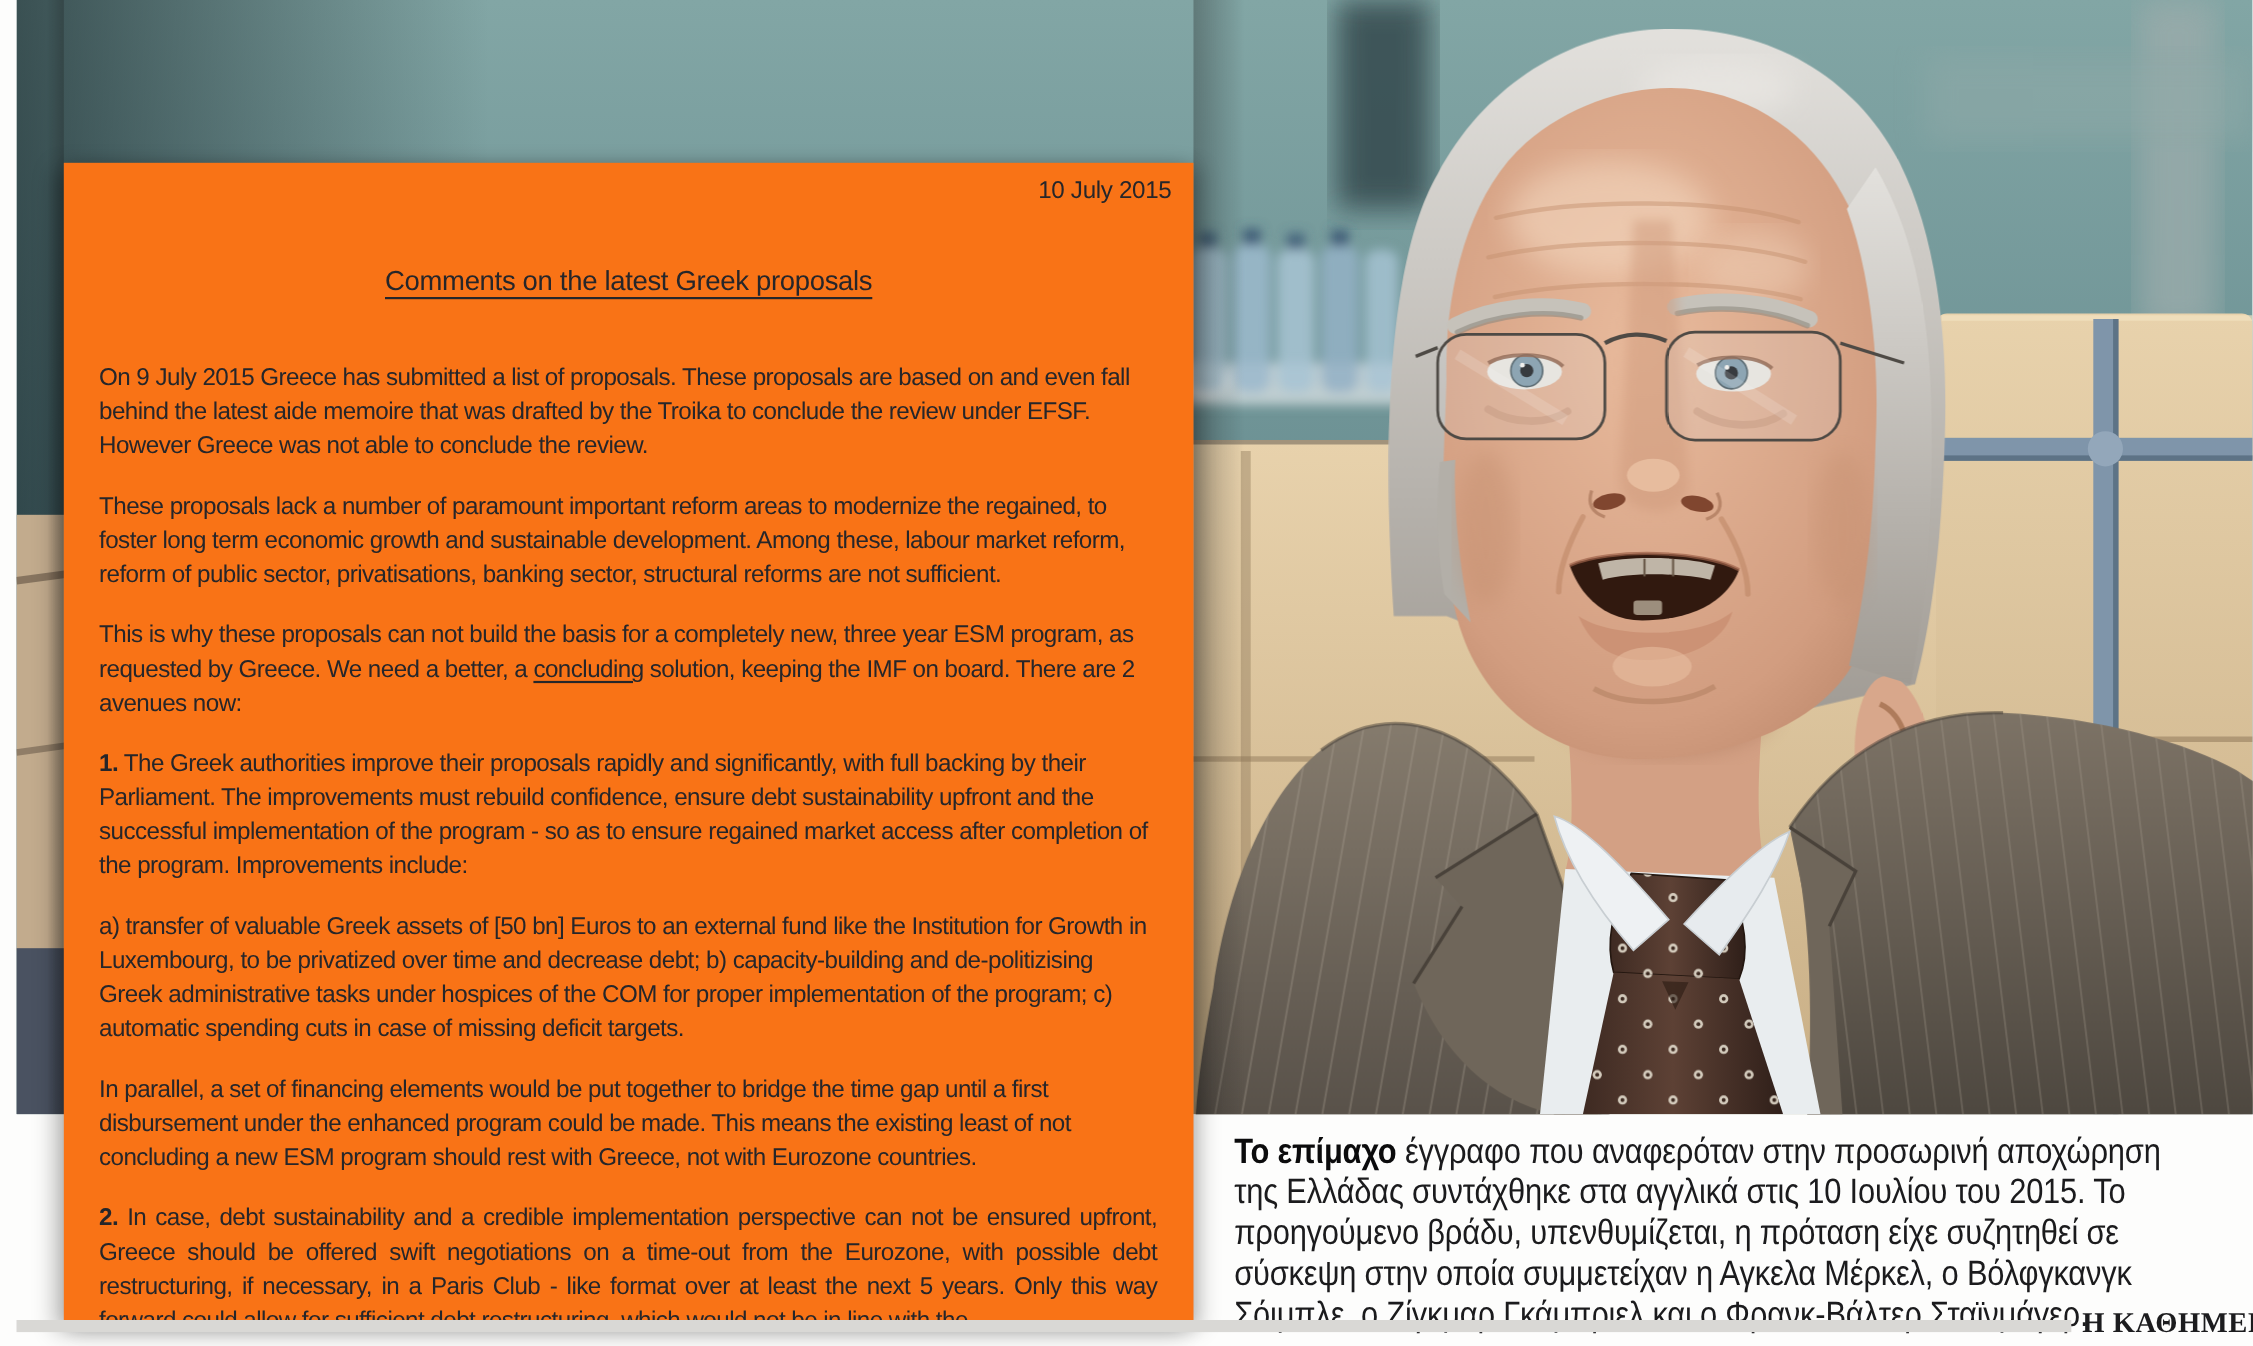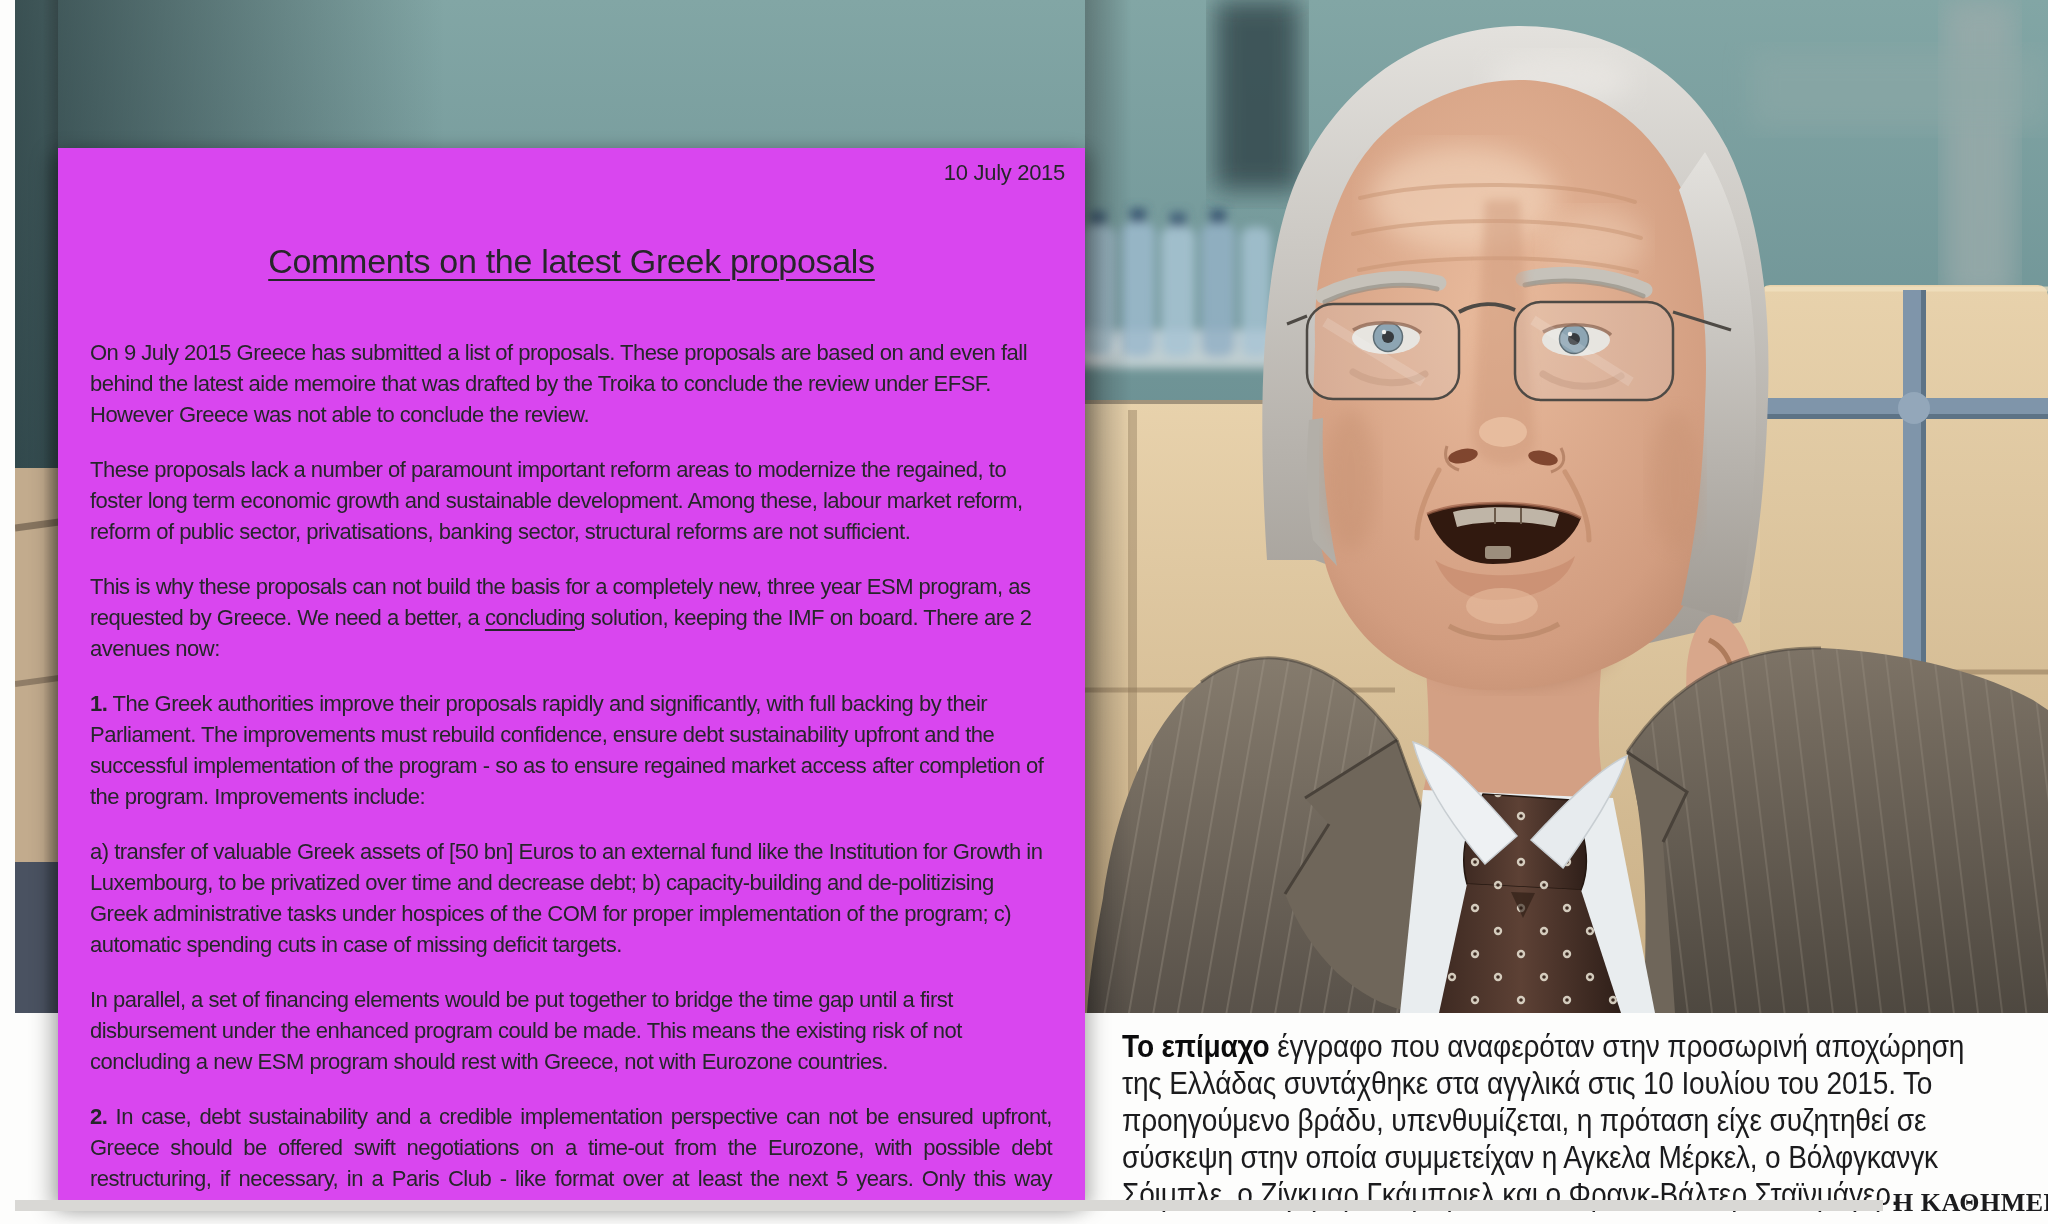--- a/index.html
+++ b/index.html
@@ -2,25 +2,25 @@
 <html><head>
 <meta charset="utf-8">
 <style>
   html,body{margin:0;padding:0;background:#ffffff;}
   .page{position:relative;width:2048px;height:1224px;background:#fdfdfc;overflow:hidden;
         font-family:"Liberation Sans", sans-serif;}
   
   .photo-wrap{position:absolute;left:15px;top:0;width:2033px;height:1013px;z-index:1;}
   
   .doc{position:absolute;left:58px;top:148px;width:1027px;height:1056px;z-index:2;
-       background:#d946ef;overflow:hidden;
+       background:#f97316;overflow:hidden;
        box-shadow:-7px 6px 20px rgba(0,0,0,.30), 8px 4px 18px rgba(0,0,0,.20);
        color:#26262a;}
   .doc-date{text-align:right;margin:12px 20px 0 0;font-size:22px;letter-spacing:-0.3px;}
-  .doc-title{margin-top:56px;text-align:center;font-size:34px;letter-spacing:-0.3px;
+  .doc-title{margin-top:56px;text-align:center;font-size:25px;letter-spacing:-0.3px;
              text-decoration:underline;text-underline-offset:6px;
              text-decoration-thickness:2px;}
   .doc-body{margin:56px 33px 0 32px;font-size:22px;line-height:31px;letter-spacing:-0.5px;}
   .doc-para{margin:0 0 24px 0;}
   .doc-para.justify{text-align:justify;}
   .doc-para b{font-weight:bold;}
   .doc-para u{text-underline-offset:4px;}
   
   .caption{position:absolute;left:1122px;top:1028px;width:1010px;z-index:2;
            transform:scaleX(.877);transform-origin:left top;
@@ -291,21 +291,21 @@
 
   <div class="doc">
     <div class="doc-date">10 July 2015</div>
     <div class="doc-title">Comments on the latest Greek proposals</div>
     <div class="doc-body">
         <div class="doc-para">On 9 July 2015 Greece has submitted a list of proposals. These proposals are based on and even fall behind the latest aide memoire that was drafted by the Troika to conclude the review under EFSF. However Greece was not able to conclude the review.</div>
         <div class="doc-para">These proposals lack a number of paramount important reform areas to modernize the regained, to foster long term economic growth and sustainable development. Among these, labour market reform, reform of public sector, privatisations, banking sector, structural reforms are not sufficient.</div>
         <div class="doc-para">This is why these proposals can not build the basis for a completely new, three year ESM program, as requested by Greece. We need a better, a <u>concluding</u> solution, keeping the IMF on board. There are 2 avenues now:</div>
         <div class="doc-para"><b>1.</b> The Greek authorities improve their proposals rapidly and significantly, with full backing by their Parliament. The improvements must rebuild confidence, ensure debt sustainability upfront and the successful implementation of the program - so as to ensure regained market access after completion of the program. Improvements include:</div>
         <div class="doc-para">a) transfer of valuable Greek assets of [50 bn] Euros to an external fund like the Institution for Growth in Luxembourg, to be privatized over time and decrease debt; b) capacity-building and de-politizising Greek administrative tasks under hospices of the COM for proper implementation of the program; c) automatic spending cuts in case of missing deficit targets.</div>
-        <div class="doc-para">In parallel, a set of financing elements would be put together to bridge the time gap until a first disbursement under the enhanced program could be made. This means the existing risk of not concluding a new ESM program should rest with Greece, not with Eurozone countries.</div>
+        <div class="doc-para">In parallel, a set of financing elements would be put together to bridge the time gap until a first disbursement under the enhanced program could be made. This means the existing least of not concluding a new ESM program should rest with Greece, not with Eurozone countries.</div>
         <div class="doc-para justify"><b>2.</b> In case, debt sustainability and a credible implementation perspective can not be ensured upfront, Greece should be offered swift negotiations on a time-out from the Eurozone, with possible debt restructuring, if necessary, in a Paris Club - like format over at least the next 5 years. Only this way forward could allow for sufficient debt restructuring, which would not be in line with the</div>
       </div>
   </div>
 
   <div class="caption">
     <b>Το επίμαχο</b><span> έγγραφο που αναφερόταν στην προσωρινή αποχώρηση της Ελλάδας συντάχθηκε στα αγγλικά στις 10 Ιουλίου του 2015. Το προηγούμενο βράδυ, υπενθυμίζεται, η πρόταση είχε συζητηθεί σε σύσκεψη στην οποία συμμετείχαν η Αγκελα Μέρκελ, ο Βόλφγκανγκ Σόιμπλε, ο Ζίγκμαρ Γκάμπριελ και ο Φρανκ-Βάλτερ Σταϊνμάγερ.</span>
   </div>
 
   <div class="edge-rule"></div>
   <div class="masthead">Η ΚΑΘΗΜΕΡΙΝΗ</div>

